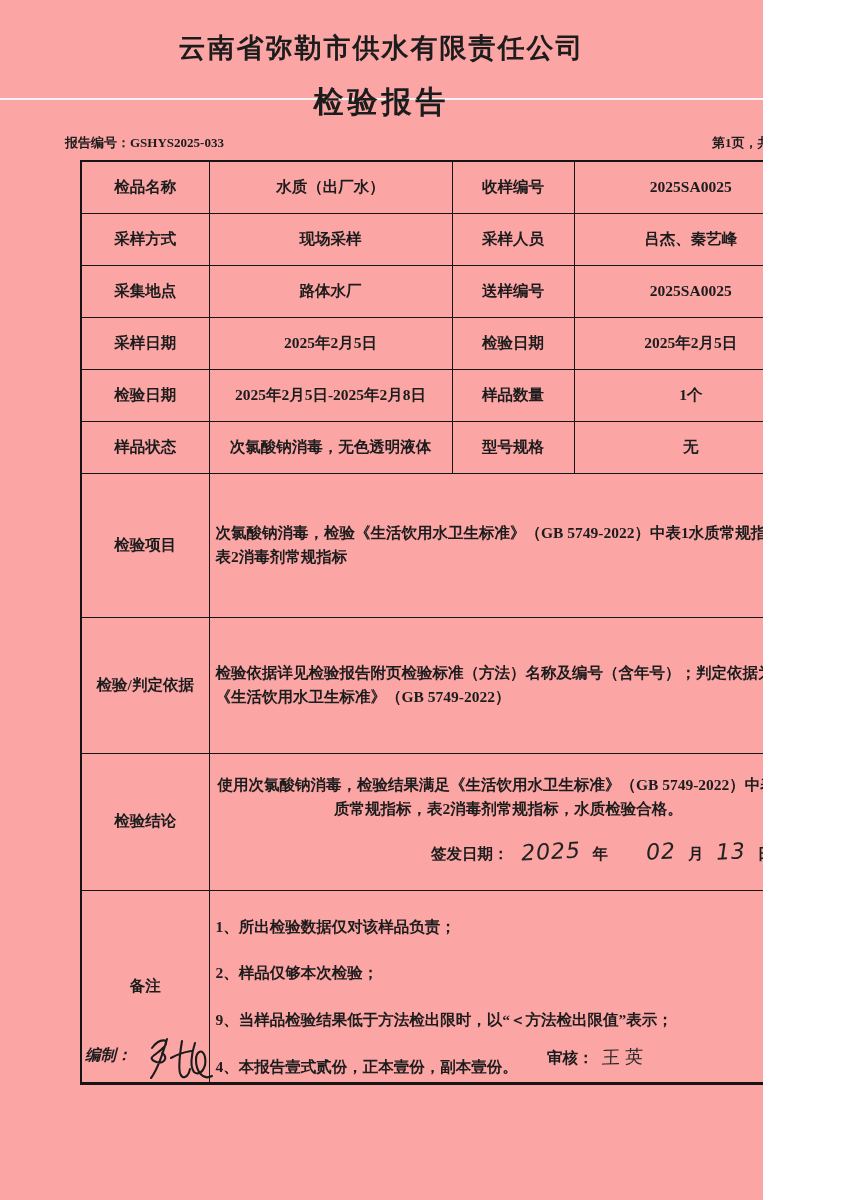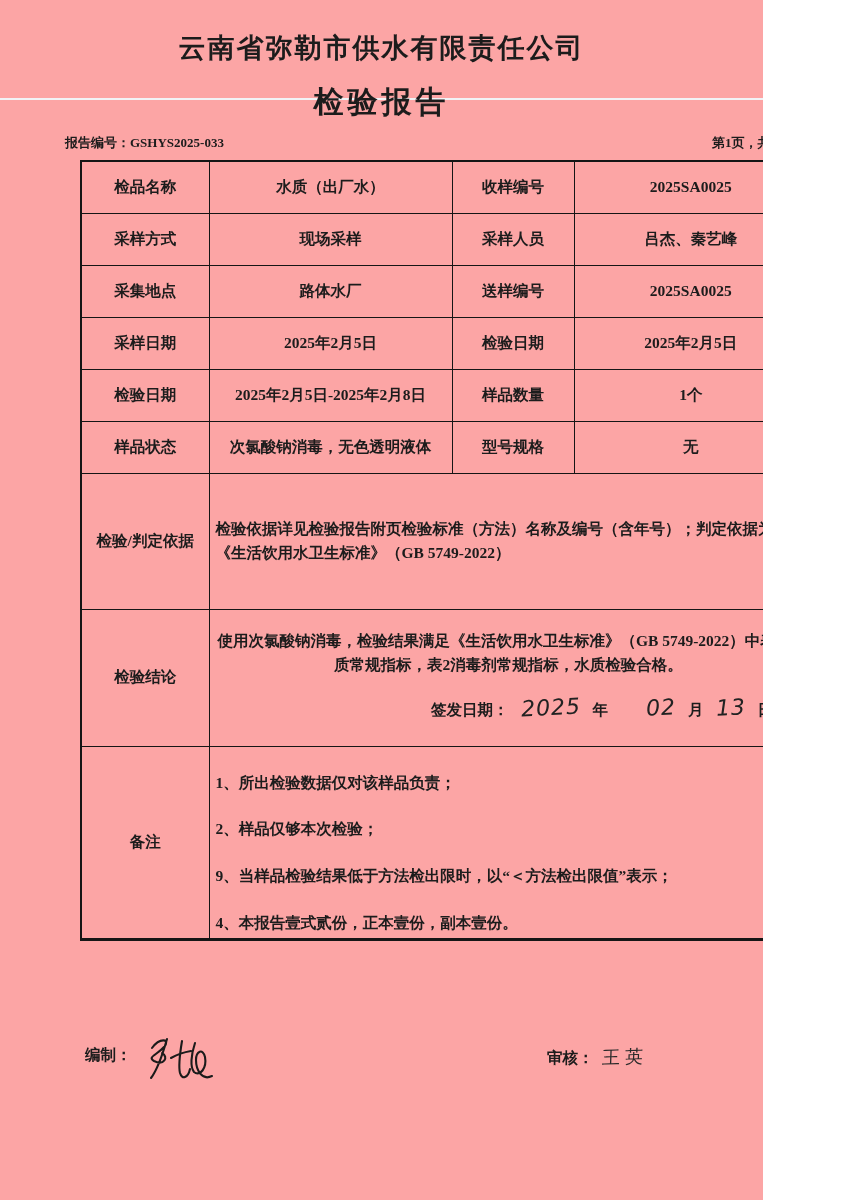--- a/index.html
+++ b/index.html
@@ -52,21 +52,21 @@
     font-style:italic;font-weight:400;
     transform:rotate(-3deg);
     font-size:22px;letter-spacing:1px;color:#222;
   }
   .sign-gap{display:inline-block;width:14px;}
   .remarks-line{line-height:1.6;margin-top:22px;}
   .footer{
     position:absolute;top:1045px;left:0;width:100%;
     font-size:15.5px;font-weight:700;
   }
-  .prepared{position:absolute;left:85px;top:0;display:flex;align-items:flex-start;}
+  .prepared{position:absolute;left:85px;top:0;display:flex;align-items:flex-start;font-style:italic;}
   .scribble{margin-left:6px;margin-top:-10px;}
   .reviewed{position:absolute;left:537px;top:0;display:flex;align-items:baseline;margin-left:10px;}
   .hand-cjk{
     display:inline-block;margin-left:8px;
     font-weight:400;font-size:18px;letter-spacing:5px;
     transform:rotate(-2deg) skewX(-4deg);color:#2a2a2a;
   }
   .stamp-wrap{
     position:absolute;left:755px;top:455px;width:200px;height:200px;
     mix-blend-mode:multiply;opacity:.85;
@@ -125,20 +125,24 @@
         <td class="lbl">样品数量</td>
         <td class="val">1个</td>
       </tr>
       <tr class="r-short">
         <td class="lbl">样品状态</td>
         <td class="val">次氯酸钠消毒，无色透明液体</td>
         <td class="lbl">型号规格</td>
         <td class="val">无</td>
       </tr>
 
+      <tr style="height:144px">
+        <td class="lbl">检验项目</td>
+        <td class="txt" colspan="3">次氯酸钠消毒，检验《生活饮用水卫生标准》（GB 5749-2022）中表1水质常规指标，表2消毒剂常规指标</td>
+      </tr>
 
       <tr style="height:136px">
         <td class="lbl">检验/判定依据</td>
         <td class="txt" colspan="3">检验依据详见检验报告附页检验标准（方法）名称及编号（含年号）；判定依据为《生活饮用水卫生标准》（GB 5749-2022）</td>
       </tr>
 
       <tr style="height:137px">
         <td class="lbl">检验结论</td>
         <td class="txt" colspan="3">
           <div class="concl-wrap">

